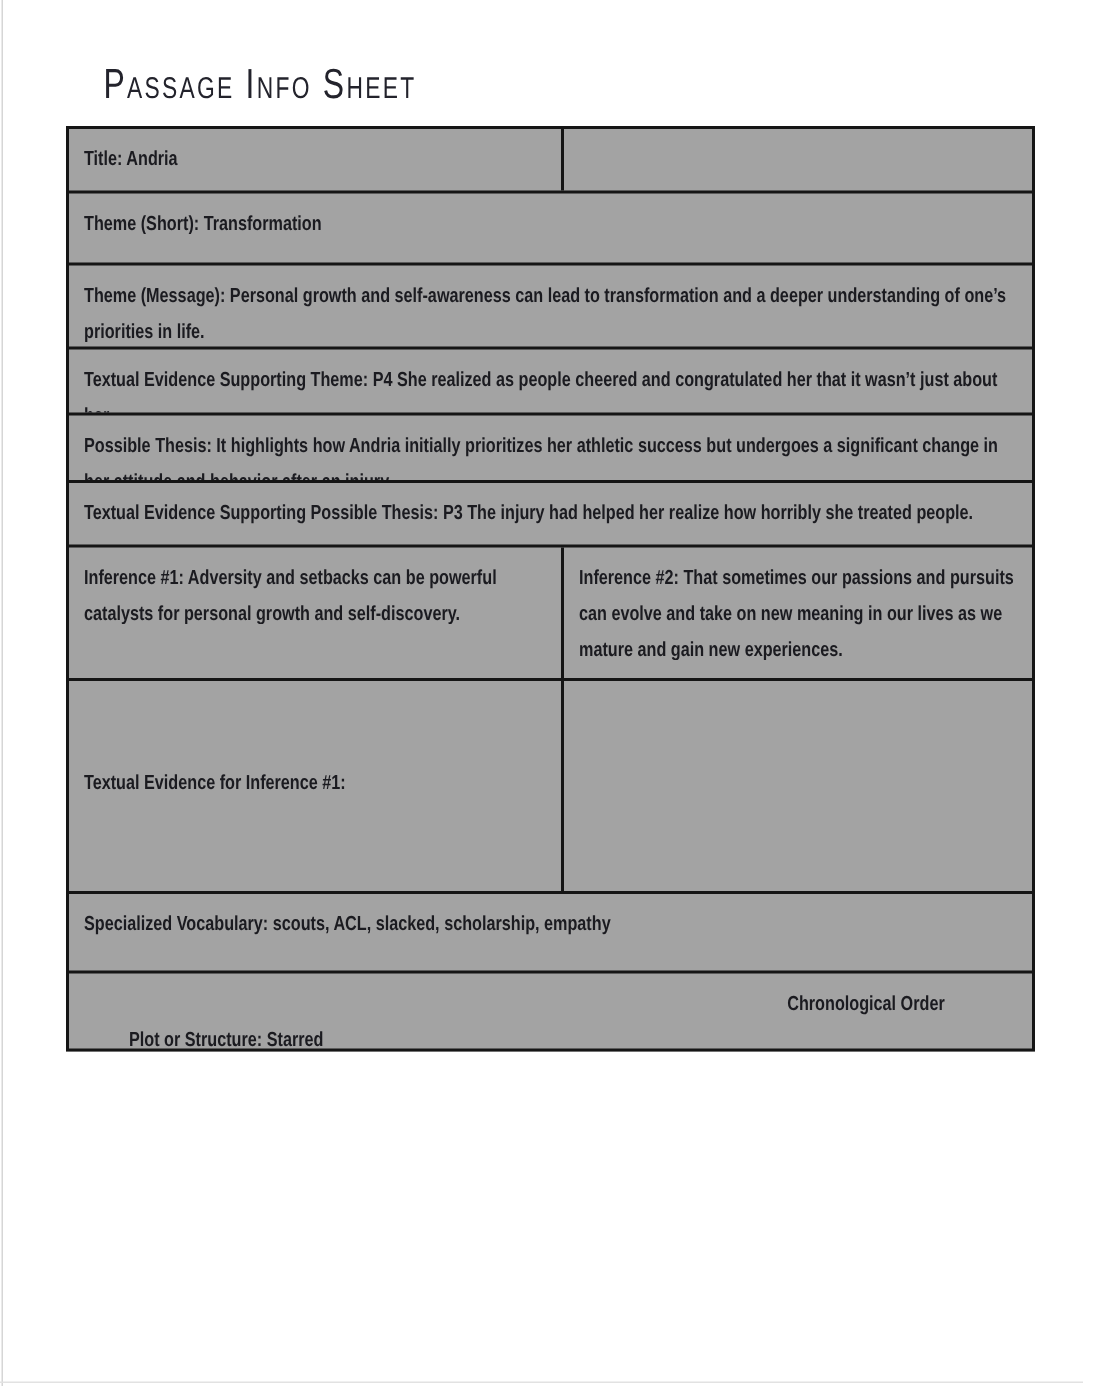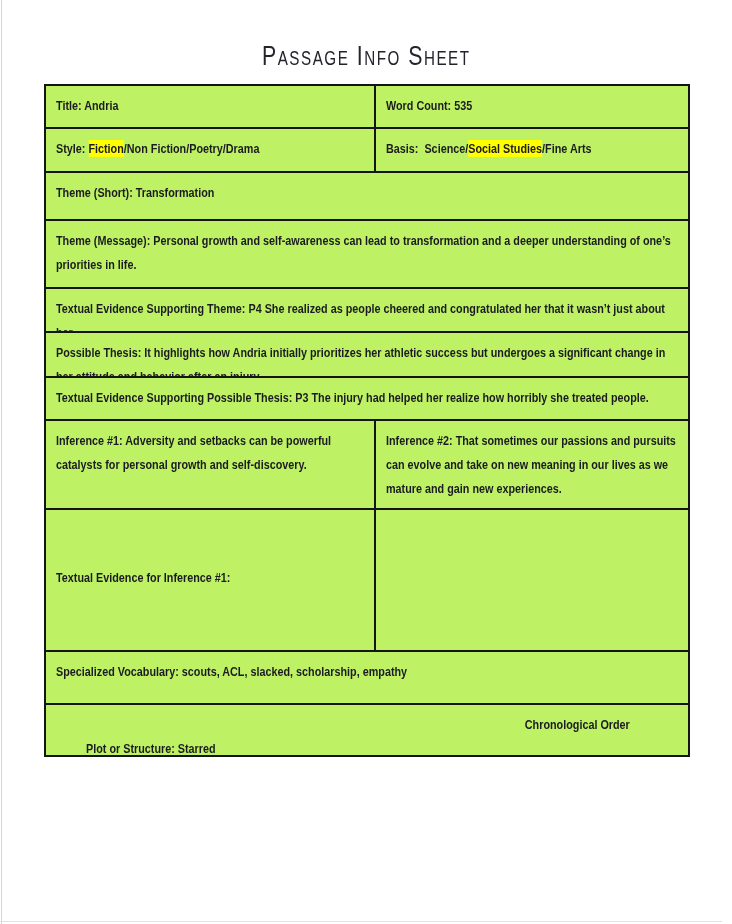--- a/index.html
+++ b/index.html
@@ -9,38 +9,38 @@
   }
   *{box-sizing:border-box;margin:0;padding:0;}
   html,body{width:732px;height:924px;background:#ffffff;overflow:hidden;}
   body{font-family:"Liberation Sans",sans-serif;color:var(--text);}
 
   .sheet{position:relative;width:732px;height:924px;background:#fff;}
 
   .edge-left{position:absolute;left:1px;top:0;bottom:0;width:1px;background:#d6d6d6;}
   .edge-bottom{position:absolute;left:0;right:10px;bottom:2px;height:1px;background:#e2e2e2;}
 
-  .page-title-wrap{position:absolute;top:40px;left:0;right:0;text-align:center;}
+  .page-title-wrap{position:absolute;top:40px;left:0;right:0;padding-left:36px;}
   .page-title{
     display:inline-block;
     font-size:28px;
     font-weight:400;
     font-variant:small-caps;
     letter-spacing:2px;
     color:#23232c;
     transform:scaleX(0.76);
     transform-origin:50% 50%;
     white-space:nowrap;
   }
 
   .ptable{
     position:absolute;
     top:84px;left:44px;width:646px;
     border:2px solid var(--border);
-    background:#bef264;
+    background:#a3a3a3;
   }
   .trow{display:flex;border-bottom:2px solid var(--border);}
   .trow.last{border-bottom:none;}
   .cell{flex:1;padding:8px 10px 0 10px;overflow:hidden;}
   .cell.left{flex:none;width:330px;border-right:2px solid var(--border);}
 
   
   .cnd{
     width:125%;
     transform:scaleX(0.8);
@@ -64,42 +64,31 @@
   <div class="page-title-wrap">
     <h1 class="page-title">Passage Info Sheet</h1>
   </div>
 
   <div class="ptable">
 
     <div class="trow" style="height:43px">
       <div class="cell left">
         <div class="cnd">Title: Andria</div>
       </div>
-      <div class="cell">
-        <div class="cnd">Word Count: 535</div>
-      </div>
     </div>
 
 
-    <div class="trow" style="height:44px">
-      <div class="cell left">
-        <div class="cnd"><span>Style: </span><span class="hl">Fiction</span><span>/Non Fiction/Poetry/Drama</span></div>
-      </div>
-      <div class="cell">
-        <div class="cnd"><span>Basis:  Science/</span><span class="hl">Social Studies</span><span>/Fine Arts</span></div>
-      </div>
-    </div>
 
     <div class="trow" style="height:48px">
       <div class="cell">
         <div class="cnd">Theme (Short): Transformation</div>
       </div>
     </div>
 
-    <div class="trow" style="height:68px">
+    <div class="trow" style="height:56px">
       <div class="cell">
         <div class="cnd">Theme (Message): Personal growth and self-awareness can lead to transformation and a deeper understanding of one’s priorities in life.</div>
       </div>
     </div>
 
     <div class="trow" style="height:44px">
       <div class="cell">
         <div class="cnd">Textual Evidence Supporting Theme: P4 She realized as people cheered and congratulated her that it wasn’t just about her.</div>
       </div>
     </div>

